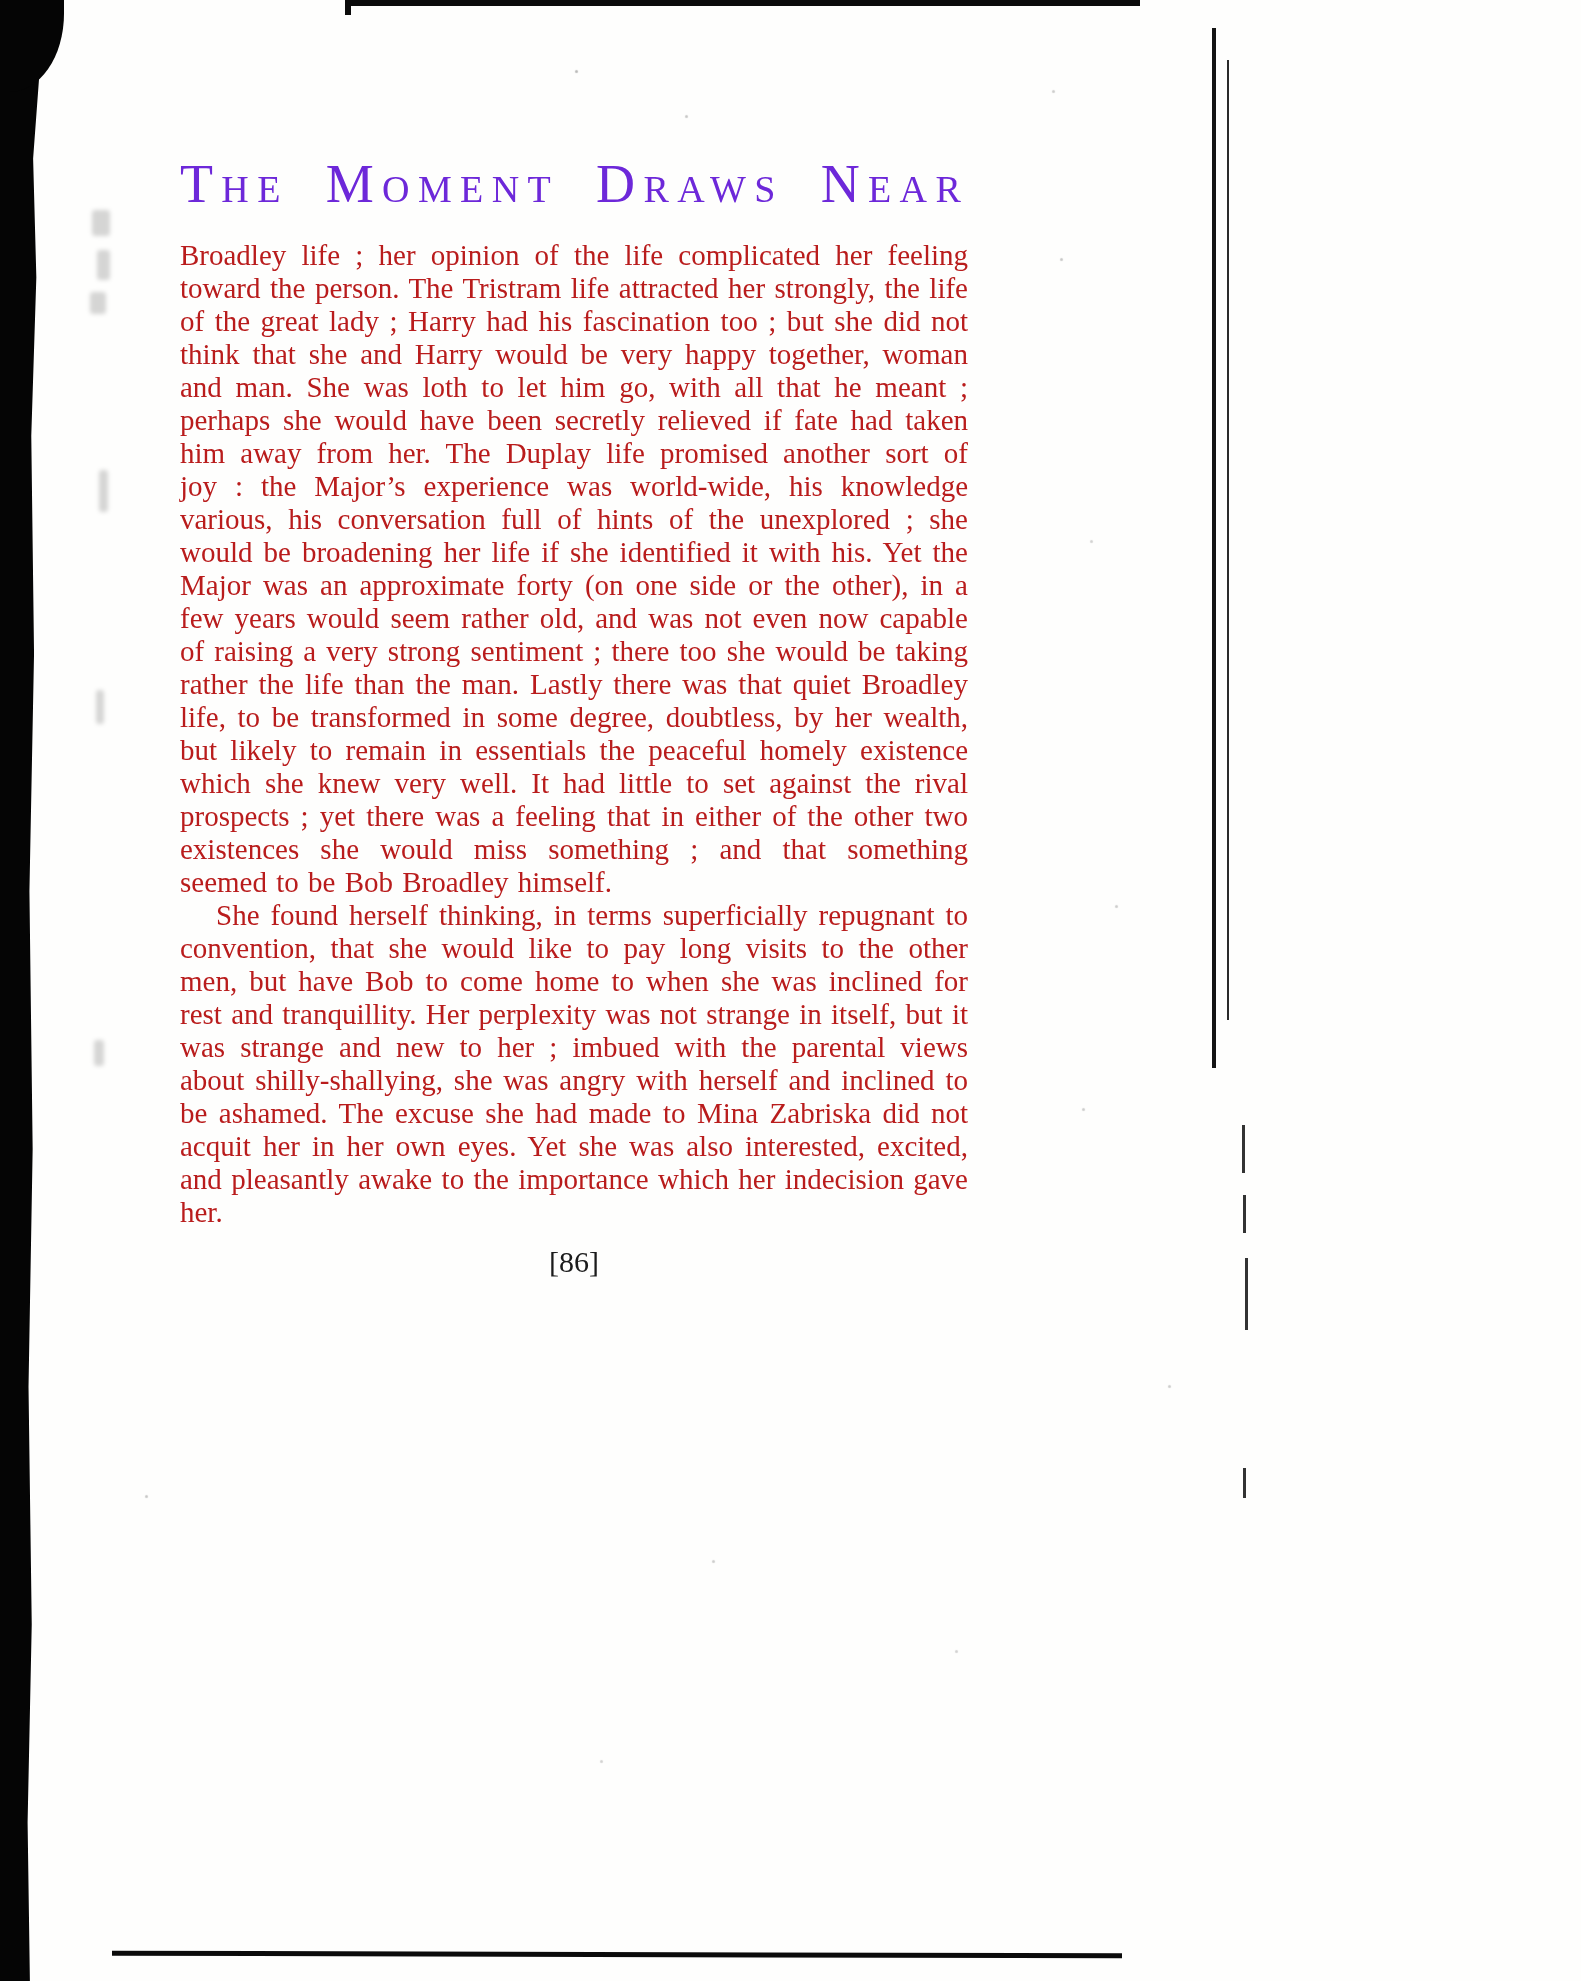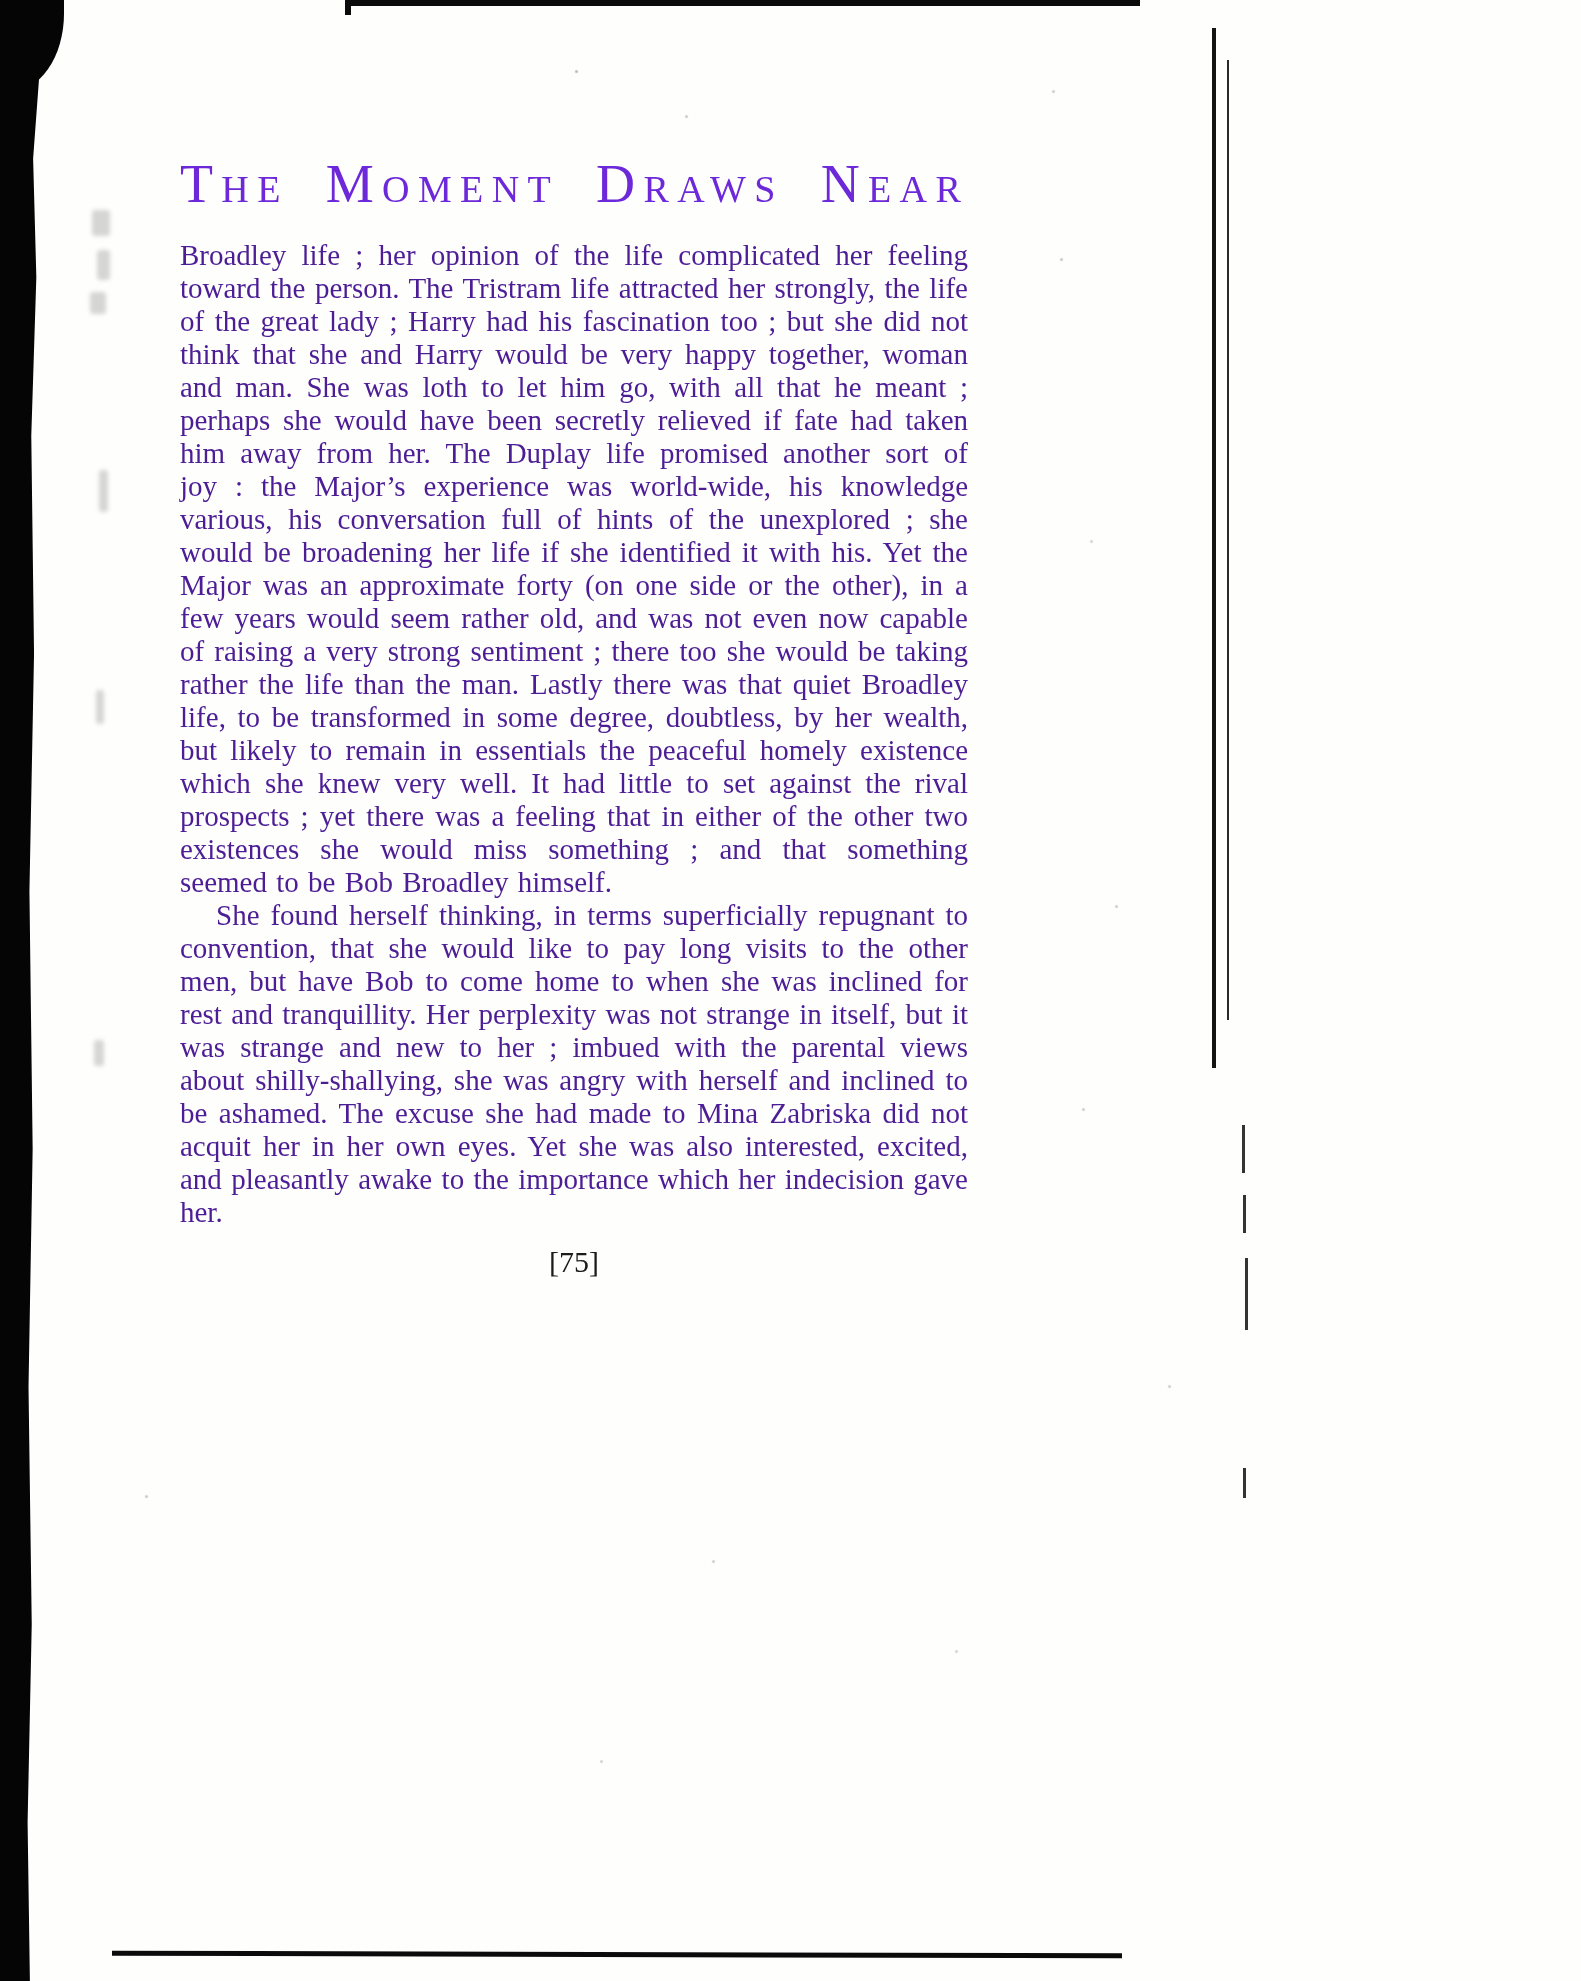--- a/index.html
+++ b/index.html
@@ -115,21 +115,21 @@
     word-spacing: 0.28em;
     text-align: center;
     color: #6d28d9;
     white-space: nowrap;
   }
   .para {
     margin: 0;
     font-size: 29px;
     line-height: 33px;
     text-align: justify;
-    color: #4c1d95;
+    color: #b91c1c;
     word-spacing: 2px;
   }
   .para-indent { text-indent: 36px; }
   .folio {
     margin-top: 16px;
     text-align: center;
     font-size: 30px;
     color: #1b1b1b;
   }
 </style>
@@ -157,16 +157,16 @@
   <div class="smudge s6"></div>
   <div class="noise"></div>
 
   <main class="content">
     <h1 class="running-head">The Moment Draws Near</h1>
 
     <p class="para para-first">Broadley life&nbsp;; her opinion of the life complicated her feeling toward the person.  The Tristram life attracted her strongly, the life of the great lady&nbsp;; Harry had his fascination too&nbsp;; but she did not think that she and Harry would be very happy together, woman and man.  She was loth to let him go, with all that he meant&nbsp;; perhaps she would have been secretly relieved if fate had taken him away from her.  The Duplay life promised another sort of joy&nbsp;: the Major’s experience was world-wide, his knowledge various, his conversation full of hints of the unexplored&nbsp;; she would be broadening her life if she identified it with his.  Yet the Major was an approximate forty (on one side or the other), in a few years would seem rather old, and was not even now capable of raising a very strong sentiment&nbsp;; there too she would be taking rather the life than the man.  Lastly there was that quiet Broadley life, to be transformed in some degree, doubtless, by her wealth, but likely to remain in essentials the peaceful homely existence which she knew very well.  It had little to set against the rival prospects&nbsp;; yet there was a feeling that in either of the other two existences she would miss something&nbsp;; and that something seemed to be Bob Broadley himself.</p>
 
     <p class="para para-indent">She found herself thinking, in terms superficially repugnant to convention, that she would like to pay long visits to the other men, but have Bob to come home to when she was inclined for rest and tranquillity.  Her perplexity was not strange in itself, but it was strange and new to her&nbsp;; imbued with the parental views about shilly-shallying, she was angry with herself and inclined to be ashamed.  The excuse she had made to Mina Zabriska did not acquit her in her own eyes.  Yet she was also interested, excited, and pleasantly awake to the importance which her indecision gave her.</p>
 
-    <div class="folio">[75]</div>
+    <div class="folio">[86]</div>
   </main>
 
 </div>
 
 </body></html>

